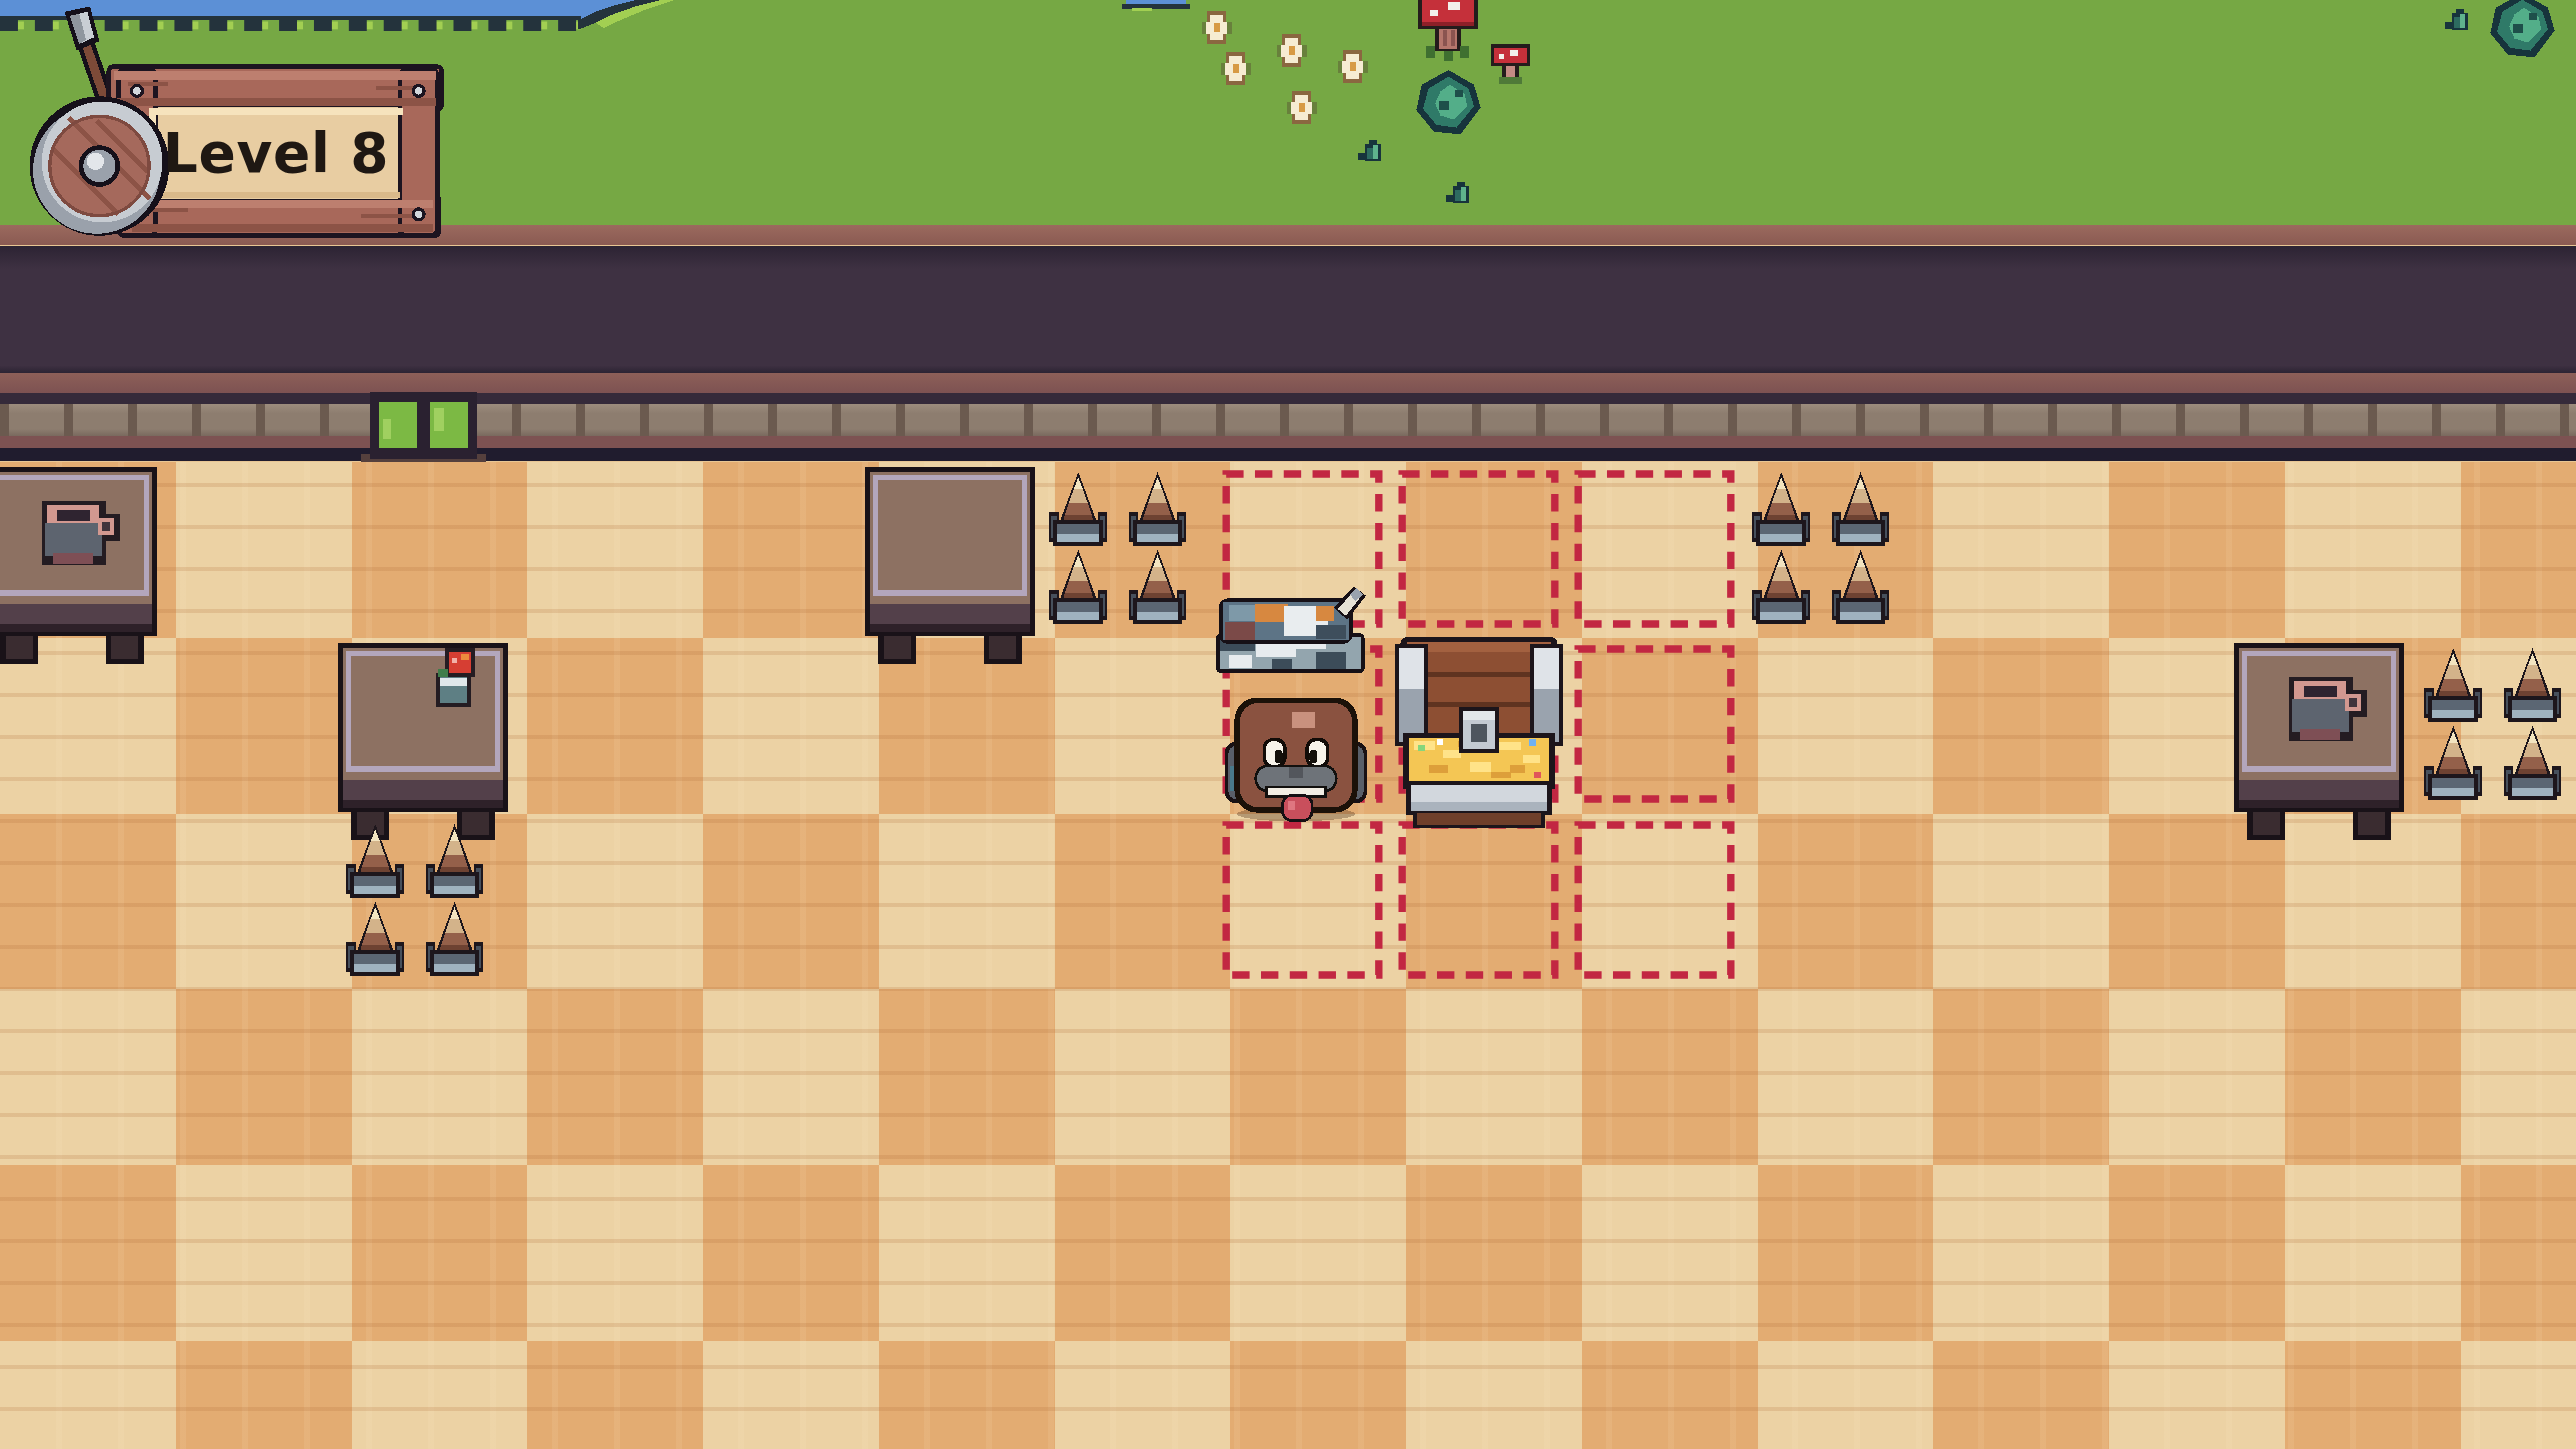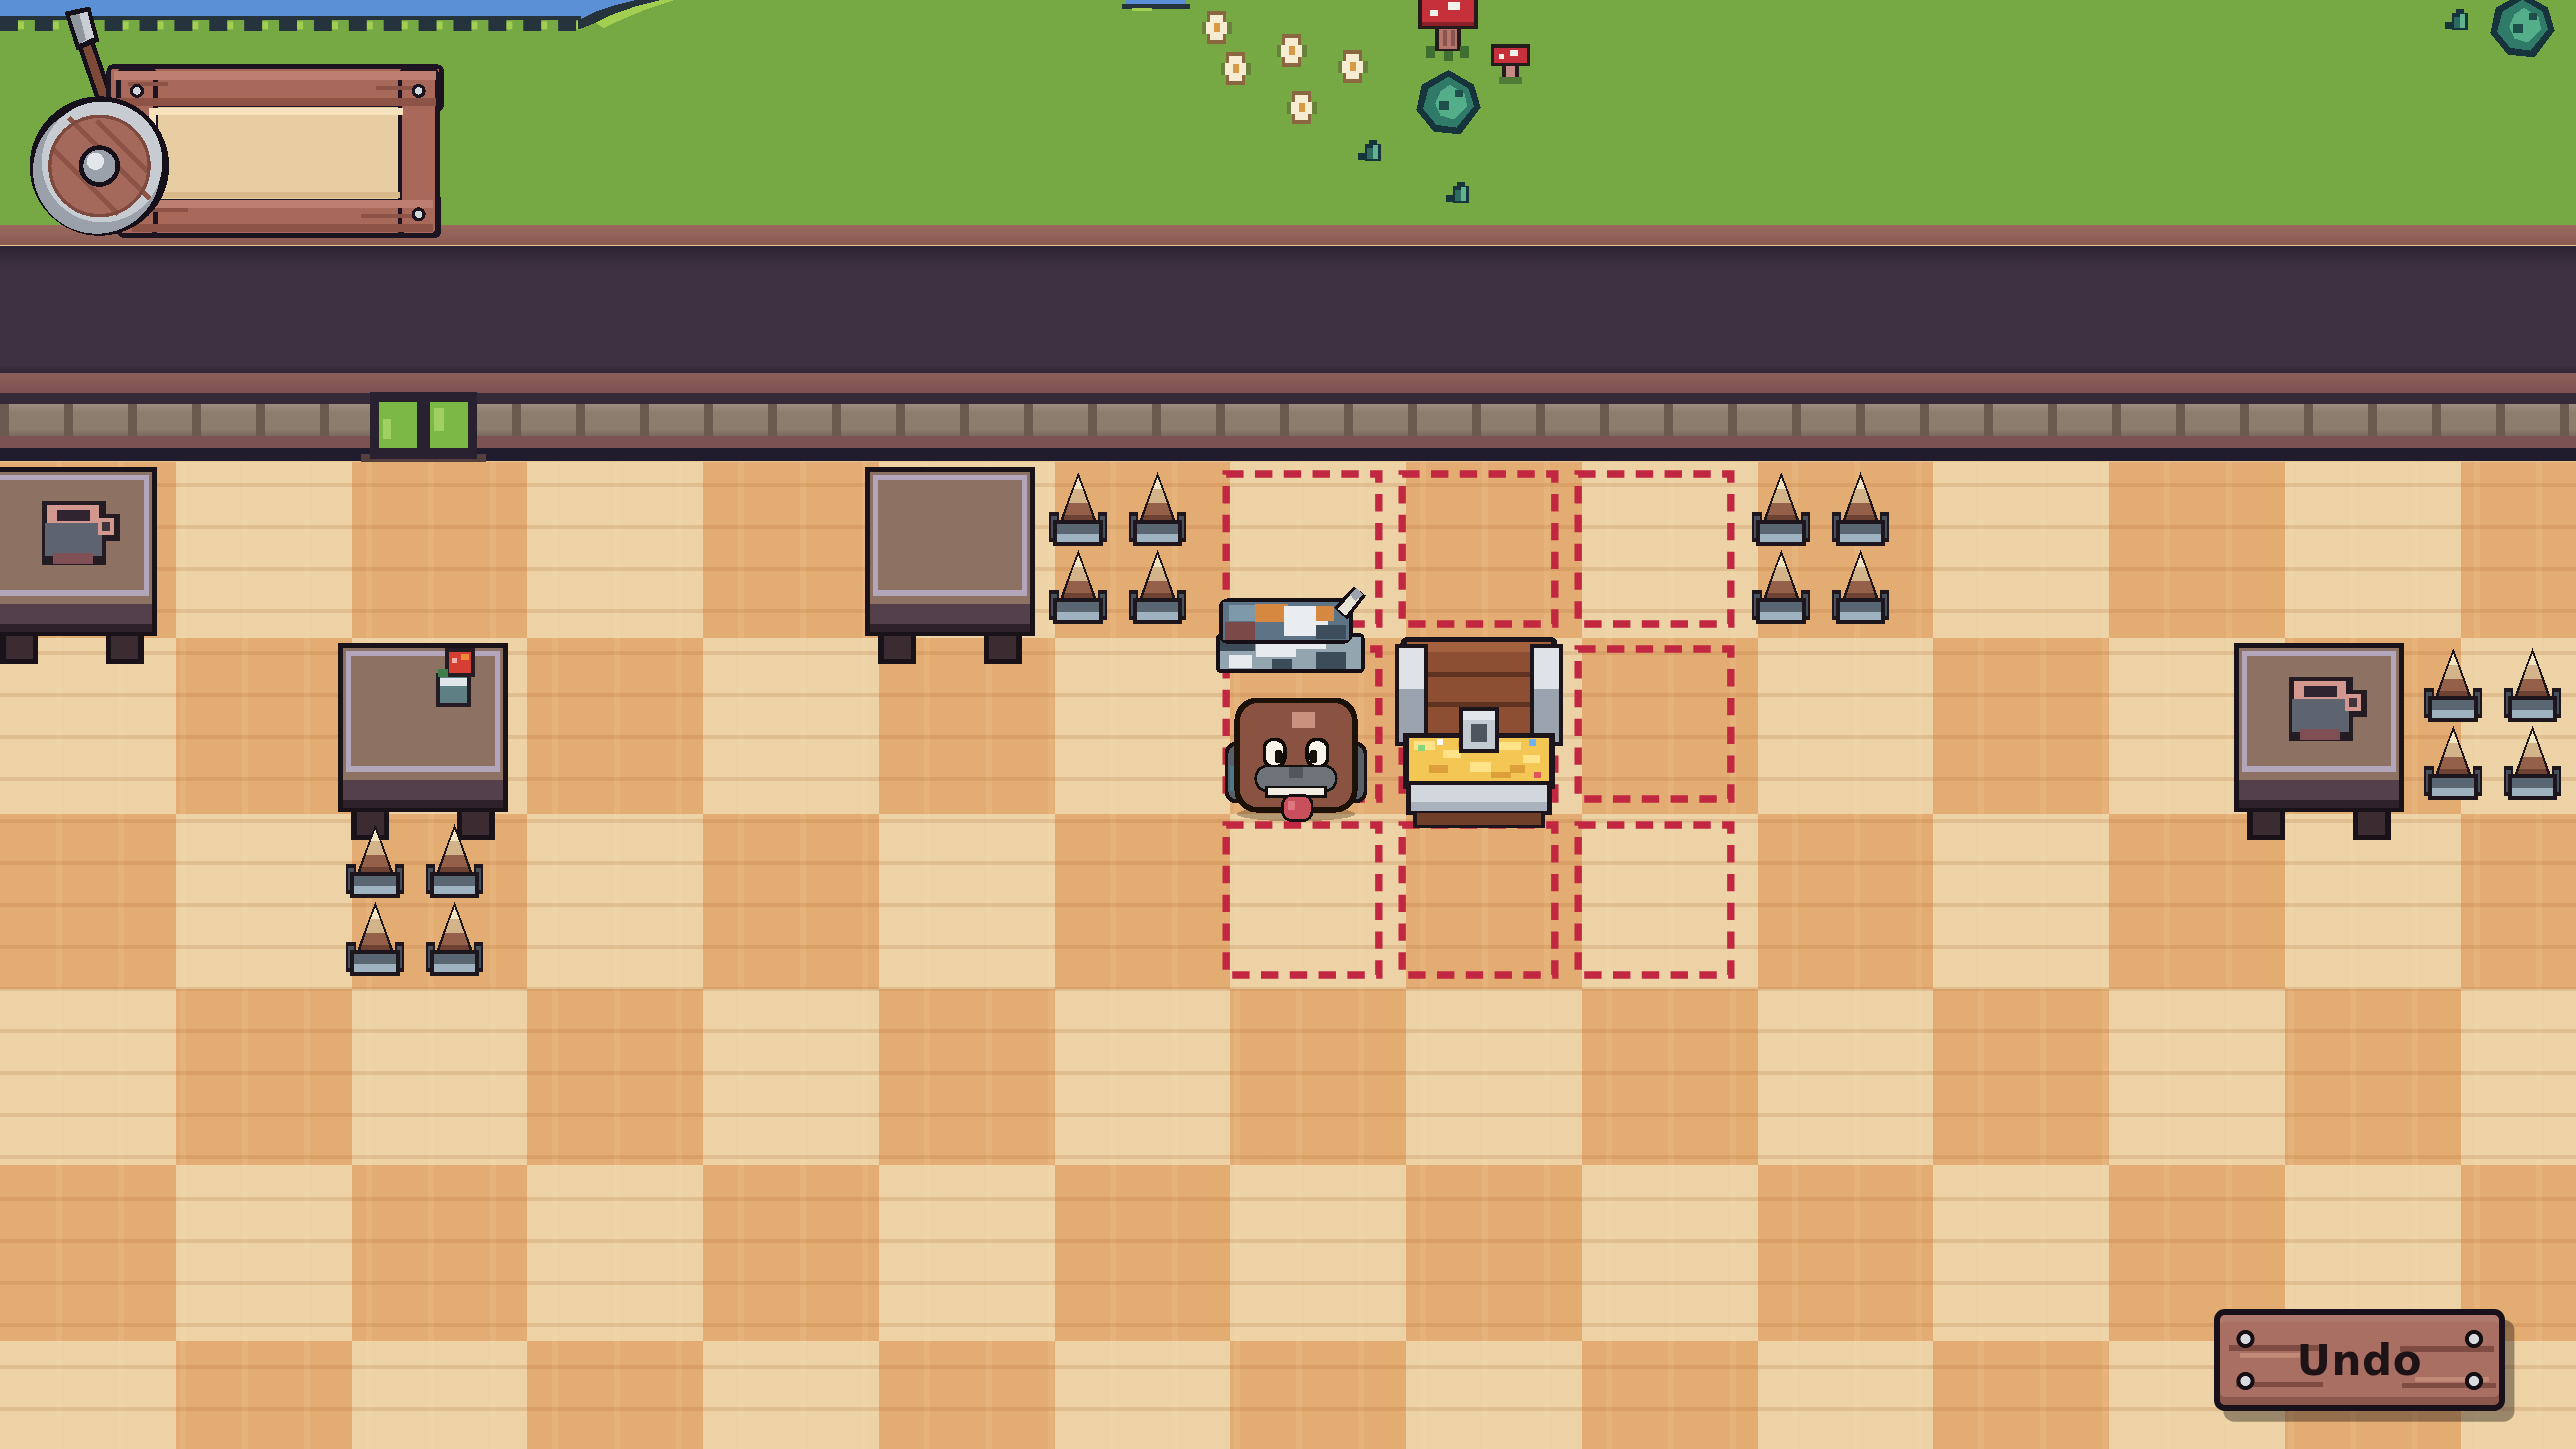--- a/index.html
+++ b/index.html
@@ -822,19 +822,17 @@
           <line x1="62" y1="168" x2="183" y2="289"></line>
           <line x1="40" y1="216" x2="136" y2="312"></line>
           <line x1="104" y1="172" x2="180" y2="248"></line>
         </g>
         <circle cx="108" cy="240" r="74" fill="none" stroke="#7e4a40" stroke-width="5"></circle>
         <circle cx="108" cy="240" r="31" fill="#15101a"></circle>
         <circle cx="108" cy="240" r="24" fill="#9aa1ab"></circle>
         <circle cx="102" cy="233" r="13" fill="#e3e6ea"></circle>
       </g>
     </svg>
+    <div id="level-label">Level 8</div>
   </div>
 
-  <button class="plaque" id="btn-undo">
-    <span>Undo</span>
-  </button>
 </div>
 
 
 </body></html>

